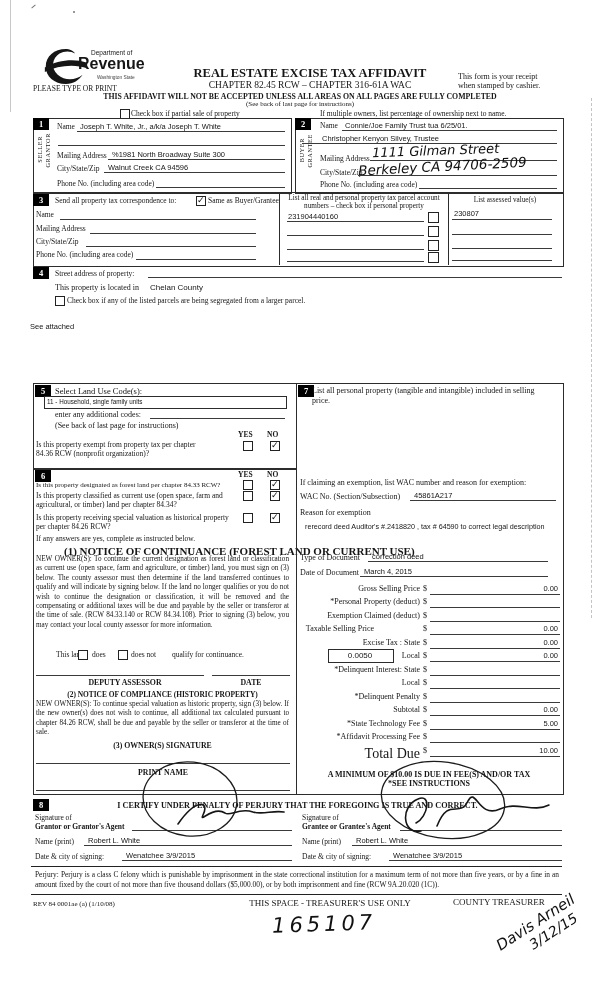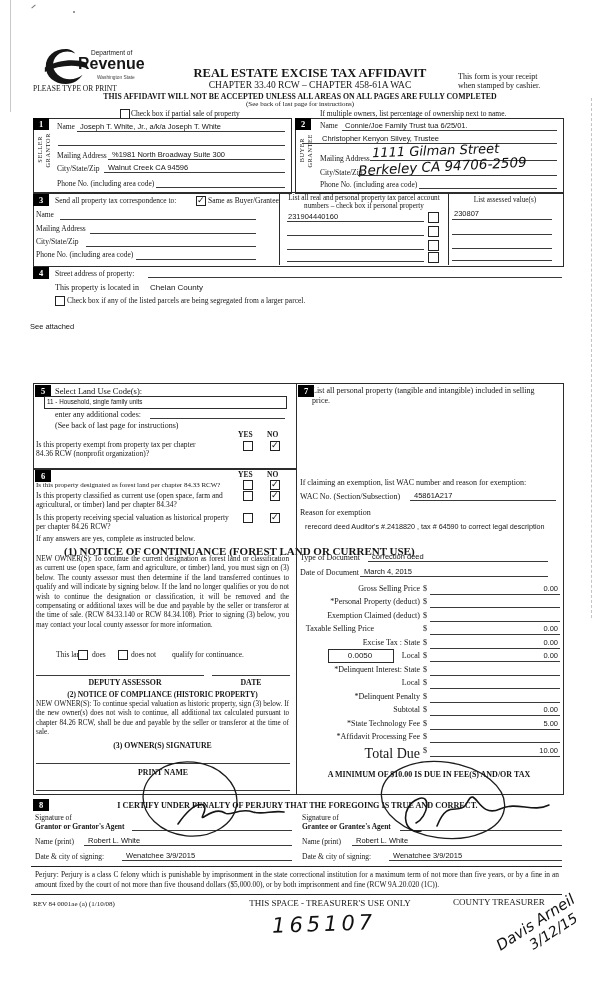--- a/index.html
+++ b/index.html
@@ -39,21 +39,21 @@
   <div class="sec">
     <svg class="abs" style="left:43px;top:47px;" width="46" height="39" viewBox="0 0 50 42">
       <path fill="#161616" d="M25 2 C12 2 3 10 3 21 C3 32 12 40 25 40 C33 40 39 36 43 30 C36 36 24 37 16 30 C8 23 10 12 18 7 C23 4 30 4 35 7 C32 3 28 2 25 2 Z"></path>
       <path fill="#161616" d="M2 22 C16 14 34 12 48 17 L48 23 C34 18 16 20 2 27 Z"></path>
     </svg>
     <div class="abs sans" style="left:91px;top:49px;font-size:6.5px;">Department of</div>
     <div class="abs sans bd" style="left:78px;top:55px;font-size:16px;">Revenue</div>
     <div class="abs sans" style="left:97px;top:75px;font-size:4.8px;color:#444;">Washington State</div>
 
     <div class="abs bd ctr" style="left:160px;top:66px;width:300px;font-size:12.5px;">REAL ESTATE EXCISE TAX AFFIDAVIT</div>
-    <div class="abs ctr" style="left:160px;top:80px;width:300px;font-size:9.5px;">CHAPTER 33.40 RCW – CHAPTER 458-61A WAC</div>
+    <div class="abs ctr" style="left:160px;top:80px;width:300px;font-size:9.5px;">CHAPTER 82.45 RCW – CHAPTER 316-61A WAC</div>
     <div class="abs" style="left:458px;top:72px;font-size:8px;">This form is your receipt</div>
     <div class="abs" style="left:458px;top:81px;font-size:8px;">when stamped by cashier.</div>
     <div class="lb" style="left:33px;top:84px;">PLEASE TYPE OR PRINT</div>
     <div class="abs bd ctr" style="left:30px;top:92px;width:540px;font-size:7.8px;">THIS AFFIDAVIT WILL NOT BE ACCEPTED UNLESS ALL AREAS ON ALL PAGES ARE FULLY COMPLETED</div>
     <div class="abs ctr" style="left:30px;top:100px;width:540px;font-size:7px;">(See back of last page for instructions)</div>
     <span class="cb" style="left:120px;top:109px;"></span>
     <div class="lb" style="left:131px;top:109px;">Check box if partial sale of property</div>
     <div class="lb" style="left:320px;top:109px;">If multiple owners, list percentage of ownership next to name.</div>
   </div>
 
@@ -278,20 +278,21 @@
       <div class="abs" style="left:423px;font-size:8px;">$</div>
       <div class="abs sans" style="left:430px;width:128px;height:10px;border-bottom:1px solid #3a3a3a;text-align:right;font-size:7.5px;padding-right:2px;"></div>
     </div>
     <div class="abs" style="left:0;top:746px;">
       <div class="abs" style="left:260px;width:160px;text-align:right;font-size:14px;">Total Due</div>
       <div class="abs" style="left:423px;font-size:8px;">$</div>
       <div class="abs sans" style="left:430px;width:128px;height:10px;border-bottom:1px solid #3a3a3a;text-align:right;font-size:7.5px;padding-right:2px;">10.00</div>
     </div>
 
     <div class="abs bd ctr" style="left:296px;top:770px;width:266px;font-size:8px;">A MINIMUM OF $10.00 IS DUE IN FEE(S) AND/OR TAX</div>
+    <div class="abs bd ctr" style="left:296px;top:779px;width:266px;font-size:8px;">*SEE INSTRUCTIONS</div>
   </div>
 
   <div class="sec">
     <div class="nbox" style="left:33px;top:799px;">8</div>
     <div class="abs bd ctr" style="left:33px;top:801px;width:529px;font-size:8.2px;">I CERTIFY UNDER PENALTY OF PERJURY THAT THE FOREGOING IS TRUE AND CORRECT.</div>
     <div class="lb" style="left:35px;top:813px;">Signature of</div>
     <div class="lb bd" style="left:35px;top:822px;">Grantor or Grantor's Agent</div>
     <div class="line" style="left:132px;top:830px;width:160px;"></div>
     <div class="lb" style="left:35px;top:837px;">Name (print)</div>
     <div class="val" style="left:88px;top:836px;">Robert L. White</div>

